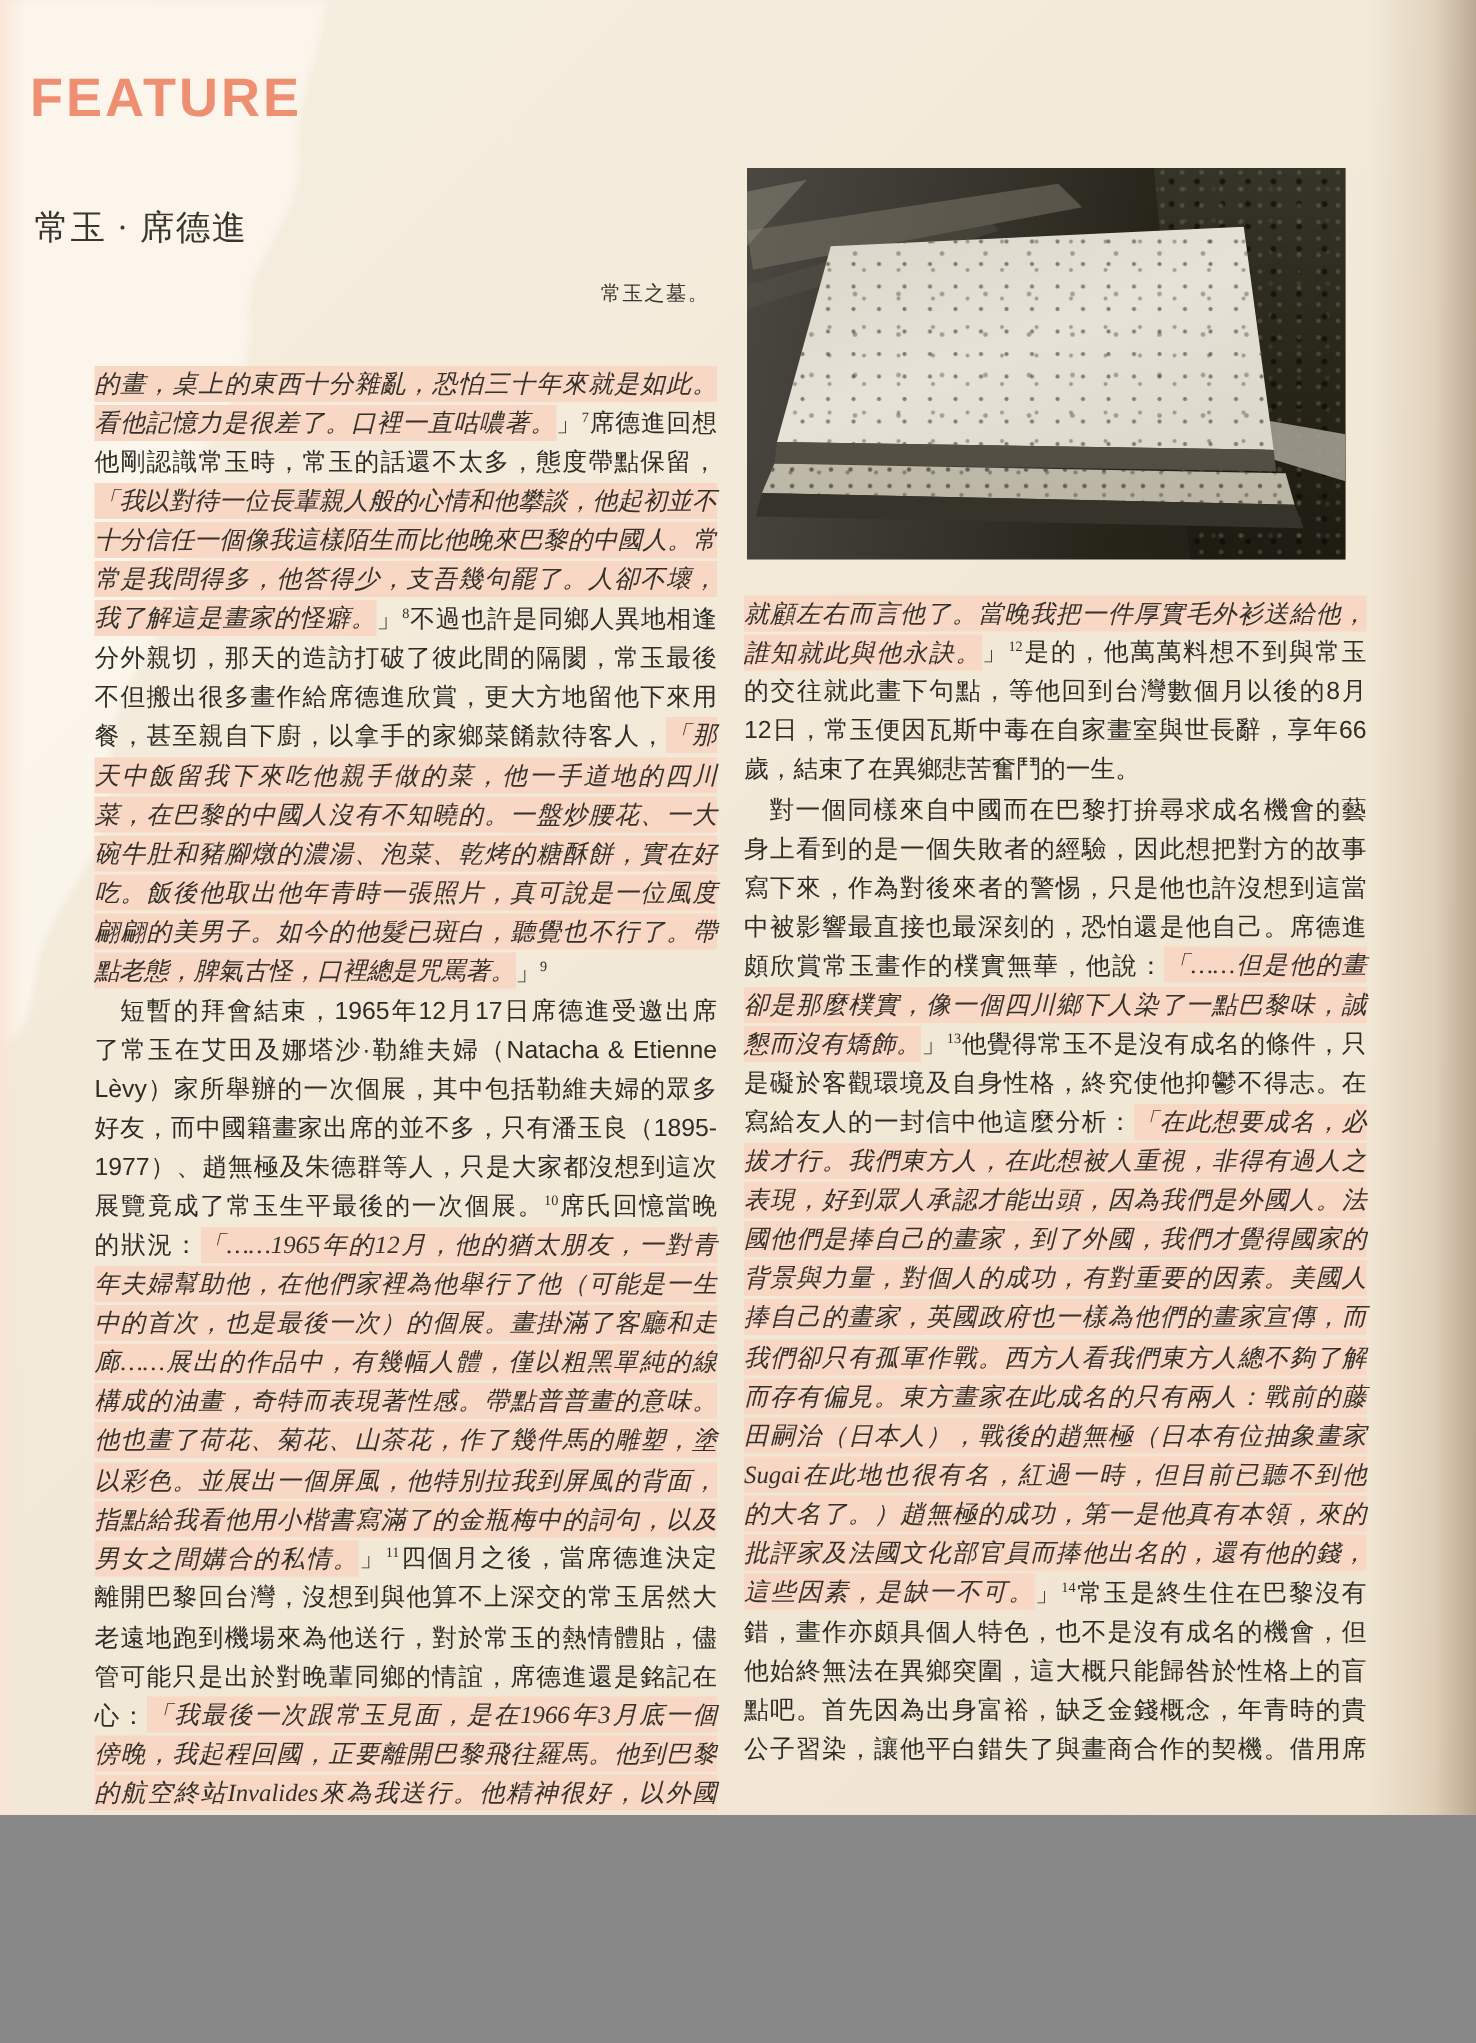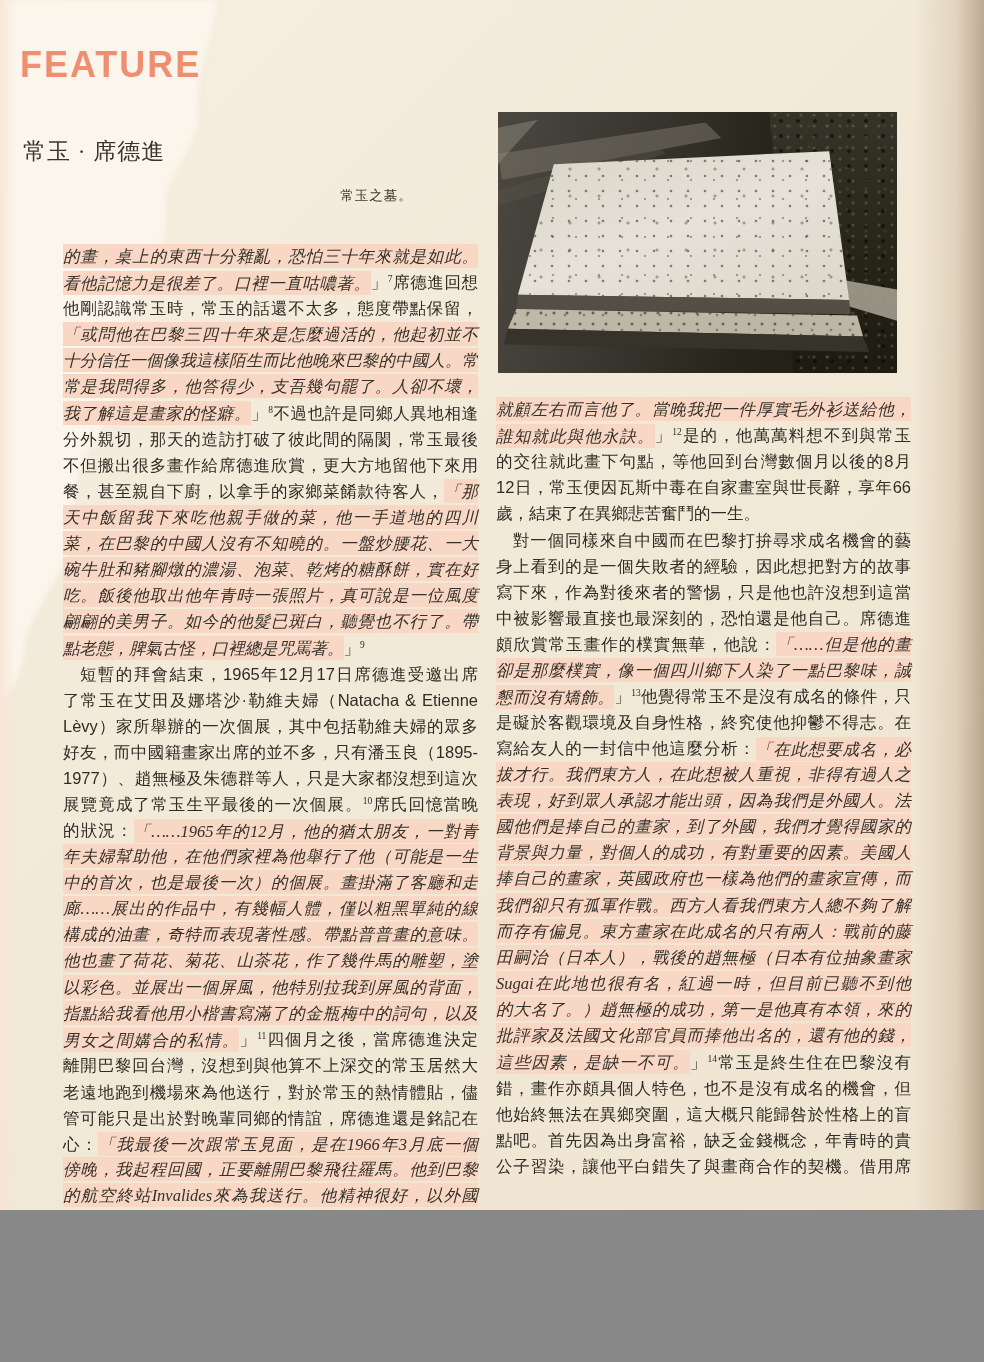--- a/index.html
+++ b/index.html
@@ -12,21 +12,21 @@
              background:linear-gradient(to right,#fae3d6,rgba(250,235,225,0));opacity:.8;}
   #bottom-strip{position:absolute;left:0;top:1337px;width:984px;height:25px;
                 background:#fcfcf8;box-shadow:0 -2px 3px rgba(90,70,40,.15);}
   #right-shadow{position:absolute;right:0;top:0;width:70px;height:1337px;
                 background:linear-gradient(to right,rgba(120,85,50,0),rgba(150,110,70,.18) 60%,rgba(110,80,50,.42));}
   
   #feature{position:absolute;left:20px;top:44px;font-family:"Liberation Sans","DejaVu Sans",sans-serif;
            font-size:36px;font-weight:800;letter-spacing:2px;color:#ee8f72;}
   #subtitle{position:absolute;left:23px;top:88px;font-size:23px;letter-spacing:1px;color:#3a362f;margin-top:48px;}
   
-  #caption{position:absolute;left:280px;top:187px;width:193px;text-align:center;
+  #caption{position:absolute;left:280px;top:187px;width:193px;text-align:right;
            font-size:13.5px;color:#3a362f;letter-spacing:1px;}
   
   #photo{position:absolute;left:498px;top:112px;width:399px;height:261px;overflow:hidden;
          background:linear-gradient(100deg,#4a4840 0%,#37352d 35%,#262419 65%,#1f1d15 100%);}
   #photo div{position:absolute;inset:0;}
   .ph-band1{clip-path:polygon(0% 16%,52% 4%,56% 10%,1% 26%);background:#7a7568;opacity:.55;}
   .ph-band2{clip-path:polygon(0% 30%,40% 12%,42% 16%,0% 36%);background:#5b574c;opacity:.4;}
   .ph-corner{clip-path:polygon(0% 6%,10% 3%,0% 20%);background:#8e897b;opacity:.5;}
   .ph-grass{clip-path:polygon(68% 0,100% 0,100% 100%,74% 100%);
     background-image:
@@ -95,21 +95,21 @@
     <div class="ph-slab-top"></div>
     <div class="ph-slab-edge"></div>
     <div class="ph-step"></div>
     <div class="ph-base"></div>
   </div>
 
   <div id="col-left" class="col">
       <div class="tl"><span class="hl">的畫，桌上的東西十分雜亂，恐怕三十年來就是如此。</span></div>
       <div class="tl"><span class="hl">看他記憶力是很差了。口裡一直咕噥著。</span><span class="nm">」</span><span class="sup">7</span><span class="nm">席德進回想</span></div>
       <div class="tl"><span class="nm">他剛認識常玉時，常玉的話還不太多，態度帶點保留，</span></div>
-      <div class="tl"><span class="hl">「或問他在巴黎三四十年來是怎麼過活的，他起初並不</span></div>
+      <div class="tl"><span class="hl">「我以對待一位長輩親人般的心情和他攀談，他起初並不</span></div>
       <div class="tl"><span class="hl">十分信任一個像我這樣陌生而比他晚來巴黎的中國人。常</span></div>
       <div class="tl"><span class="hl">常是我問得多，他答得少，支吾幾句罷了。人卻不壞，</span></div>
       <div class="tl"><span class="hl">我了解這是畫家的怪癖。</span><span class="nm">」</span><span class="sup">8</span><span class="nm">不過也許是同鄉人異地相逢</span></div>
       <div class="tl"><span class="nm">分外親切，那天的造訪打破了彼此間的隔閡，常玉最後</span></div>
       <div class="tl"><span class="nm">不但搬出很多畫作給席德進欣賞，更大方地留他下來用</span></div>
       <div class="tl"><span class="nm">餐，甚至親自下廚，以拿手的家鄉菜餚款待客人，</span><span class="hl">「那</span></div>
       <div class="tl"><span class="hl">天中飯留我下來吃他親手做的菜，他一手道地的四川</span></div>
       <div class="tl"><span class="hl">菜，在巴黎的中國人沒有不知曉的。一盤炒腰花、一大</span></div>
       <div class="tl"><span class="hl">碗牛肚和豬腳燉的濃湯、泡菜、乾烤的糖酥餅，實在好</span></div>
       <div class="tl"><span class="hl">吃。飯後他取出他年青時一張照片，真可說是一位風度</span></div>

